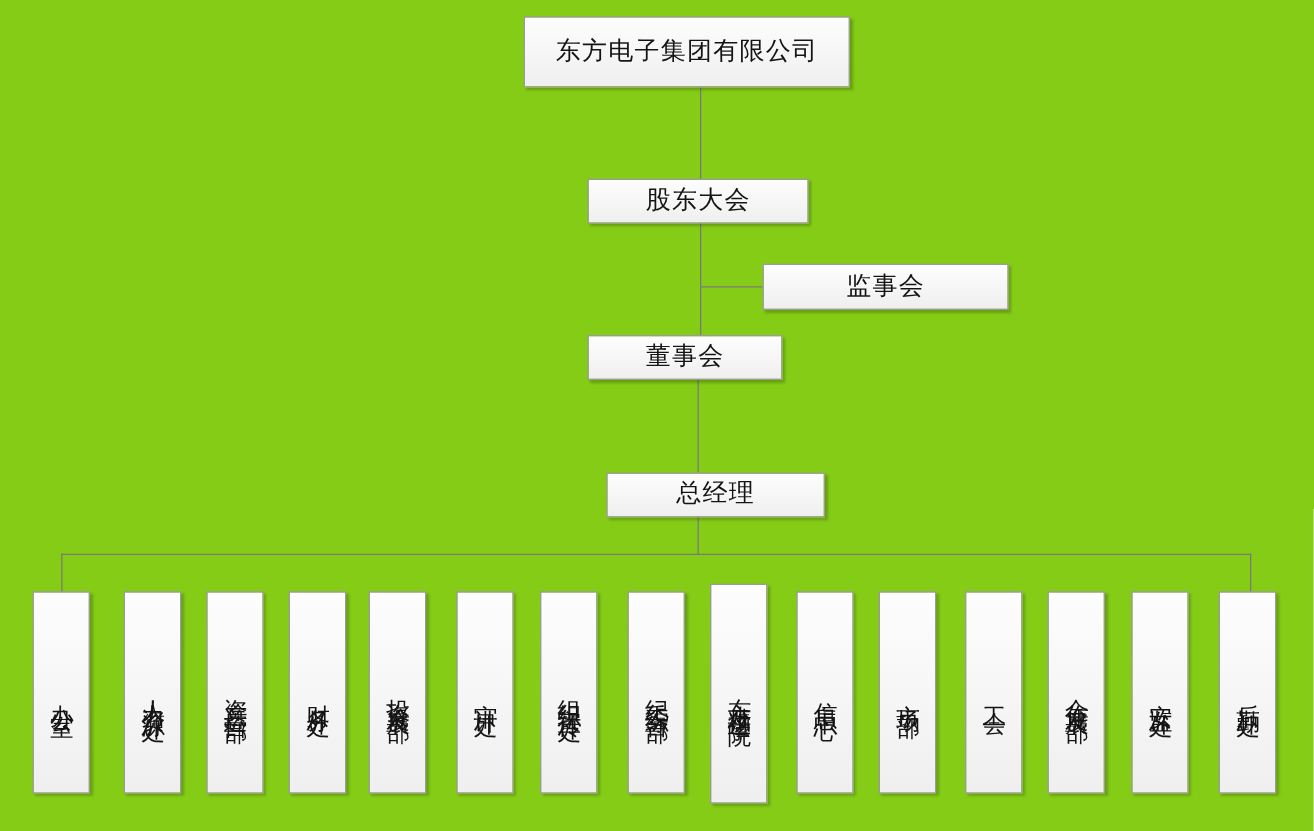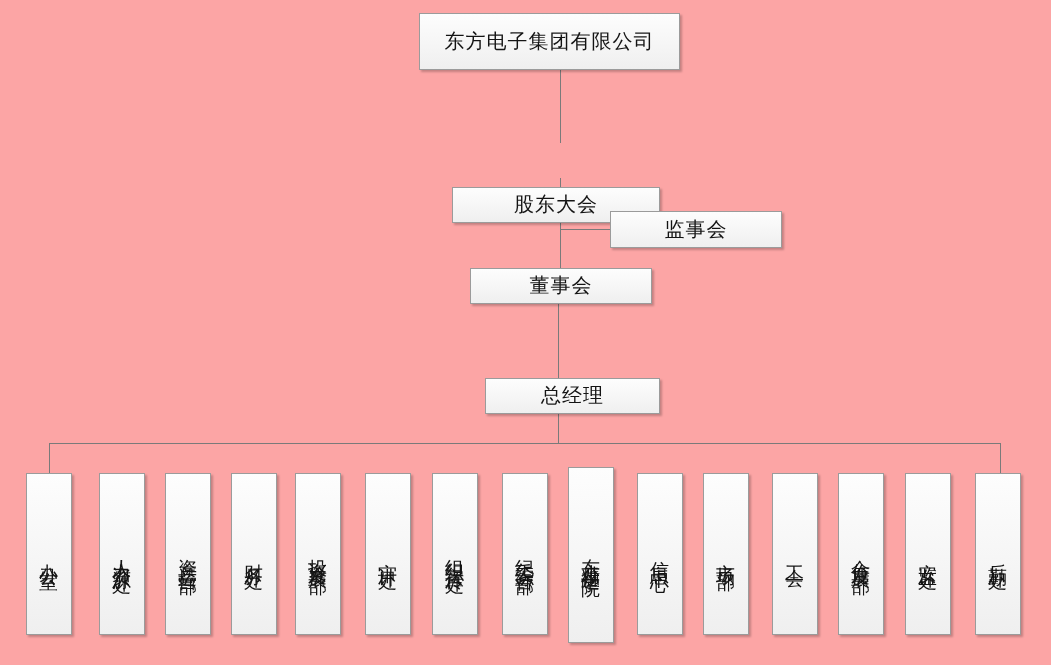--- a/index.html
+++ b/index.html
@@ -9,21 +9,21 @@
     background: #ffffff;
   }
   body {
     font-family: "Liberation Serif", "DejaVu Serif", serif;
     color: #1a1a1a;
   }
   #chart-canvas {
     position: relative;
     width: 1051px;
     height: 665px;
-    background: #fca5a5;
+    background: #84cc16;
     overflow: hidden;
   }
 
   
   .node {
     position: absolute;
     box-sizing: border-box;
     border: 1px solid #9b9b9b;
     background: linear-gradient(to bottom, #fdfdfd 0%, #f7f7f7 45%, #efefef 100%);
     box-shadow: 2px 2px 2px rgba(0,0,0,0.22);
@@ -85,29 +85,29 @@
   <div class="conn h" style="left:49px; top:443px; width:952px;"></div>
 
   <div class="conn v" style="left:49px; top:443px; height:31px;"></div>
 
   <div class="conn v" style="left:1000px; top:443px; height:31px;"></div>
 
   <div class="node horiz" style="left:419px; top:13px; width:261px; height:57px;">
     <span class="node-label">东方电子集团有限公司</span>
   </div>
 
-  <div class="node horiz" style="left:452px; top:143px; width:208px; height:36px;margin-top:44px;">
+  <div class="node horiz" style="left:470px; top:143px; width:177px; height:36px;">
     <span class="node-label">股东大会</span>
   </div>
 
-  <div class="node horiz" style="left:610px; top:211px; width:172px; height:37px;">
+  <div class="node horiz" style="left:610px; top:211px; width:197px; height:37px;">
     <span class="node-label">监事会</span>
   </div>
 
-  <div class="node horiz" style="left:470px; top:268px; width:182px; height:36px;">
+  <div class="node horiz" style="left:470px; top:268px; width:156px; height:36px;">
     <span class="node-label">董事会</span>
   </div>
 
   <div class="node horiz" style="left:485px; top:378px; width:175px; height:36px;">
     <span class="node-label">总经理</span>
   </div>
 
   <div class="node vert" style="left:26px; top:473px; width:46px; height:162px;">
     <span class="node-label">办公室</span>
   </div>

